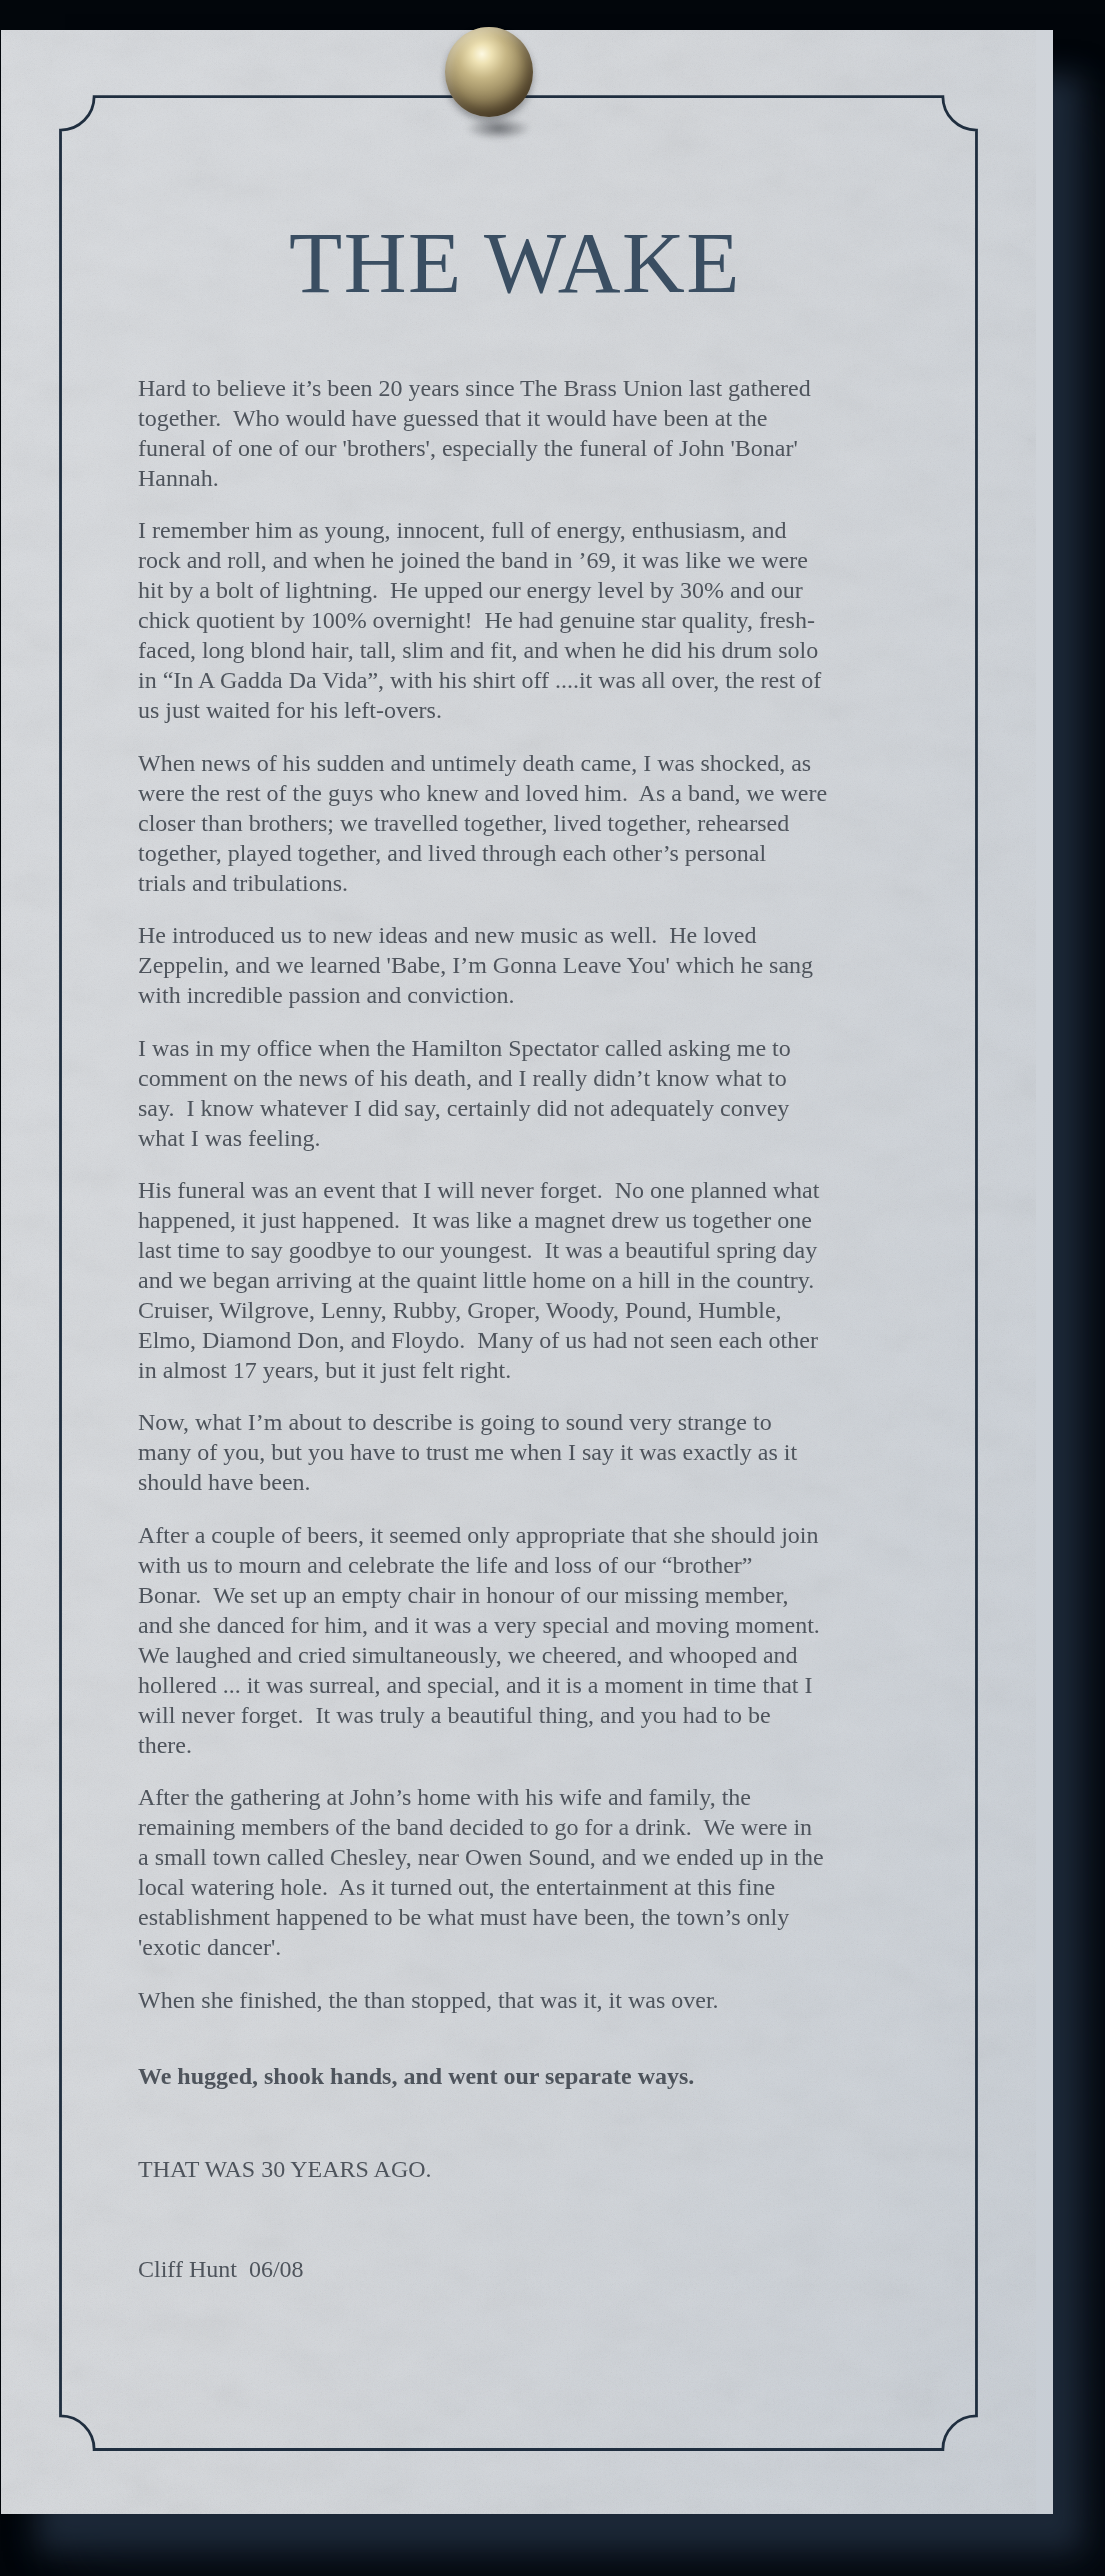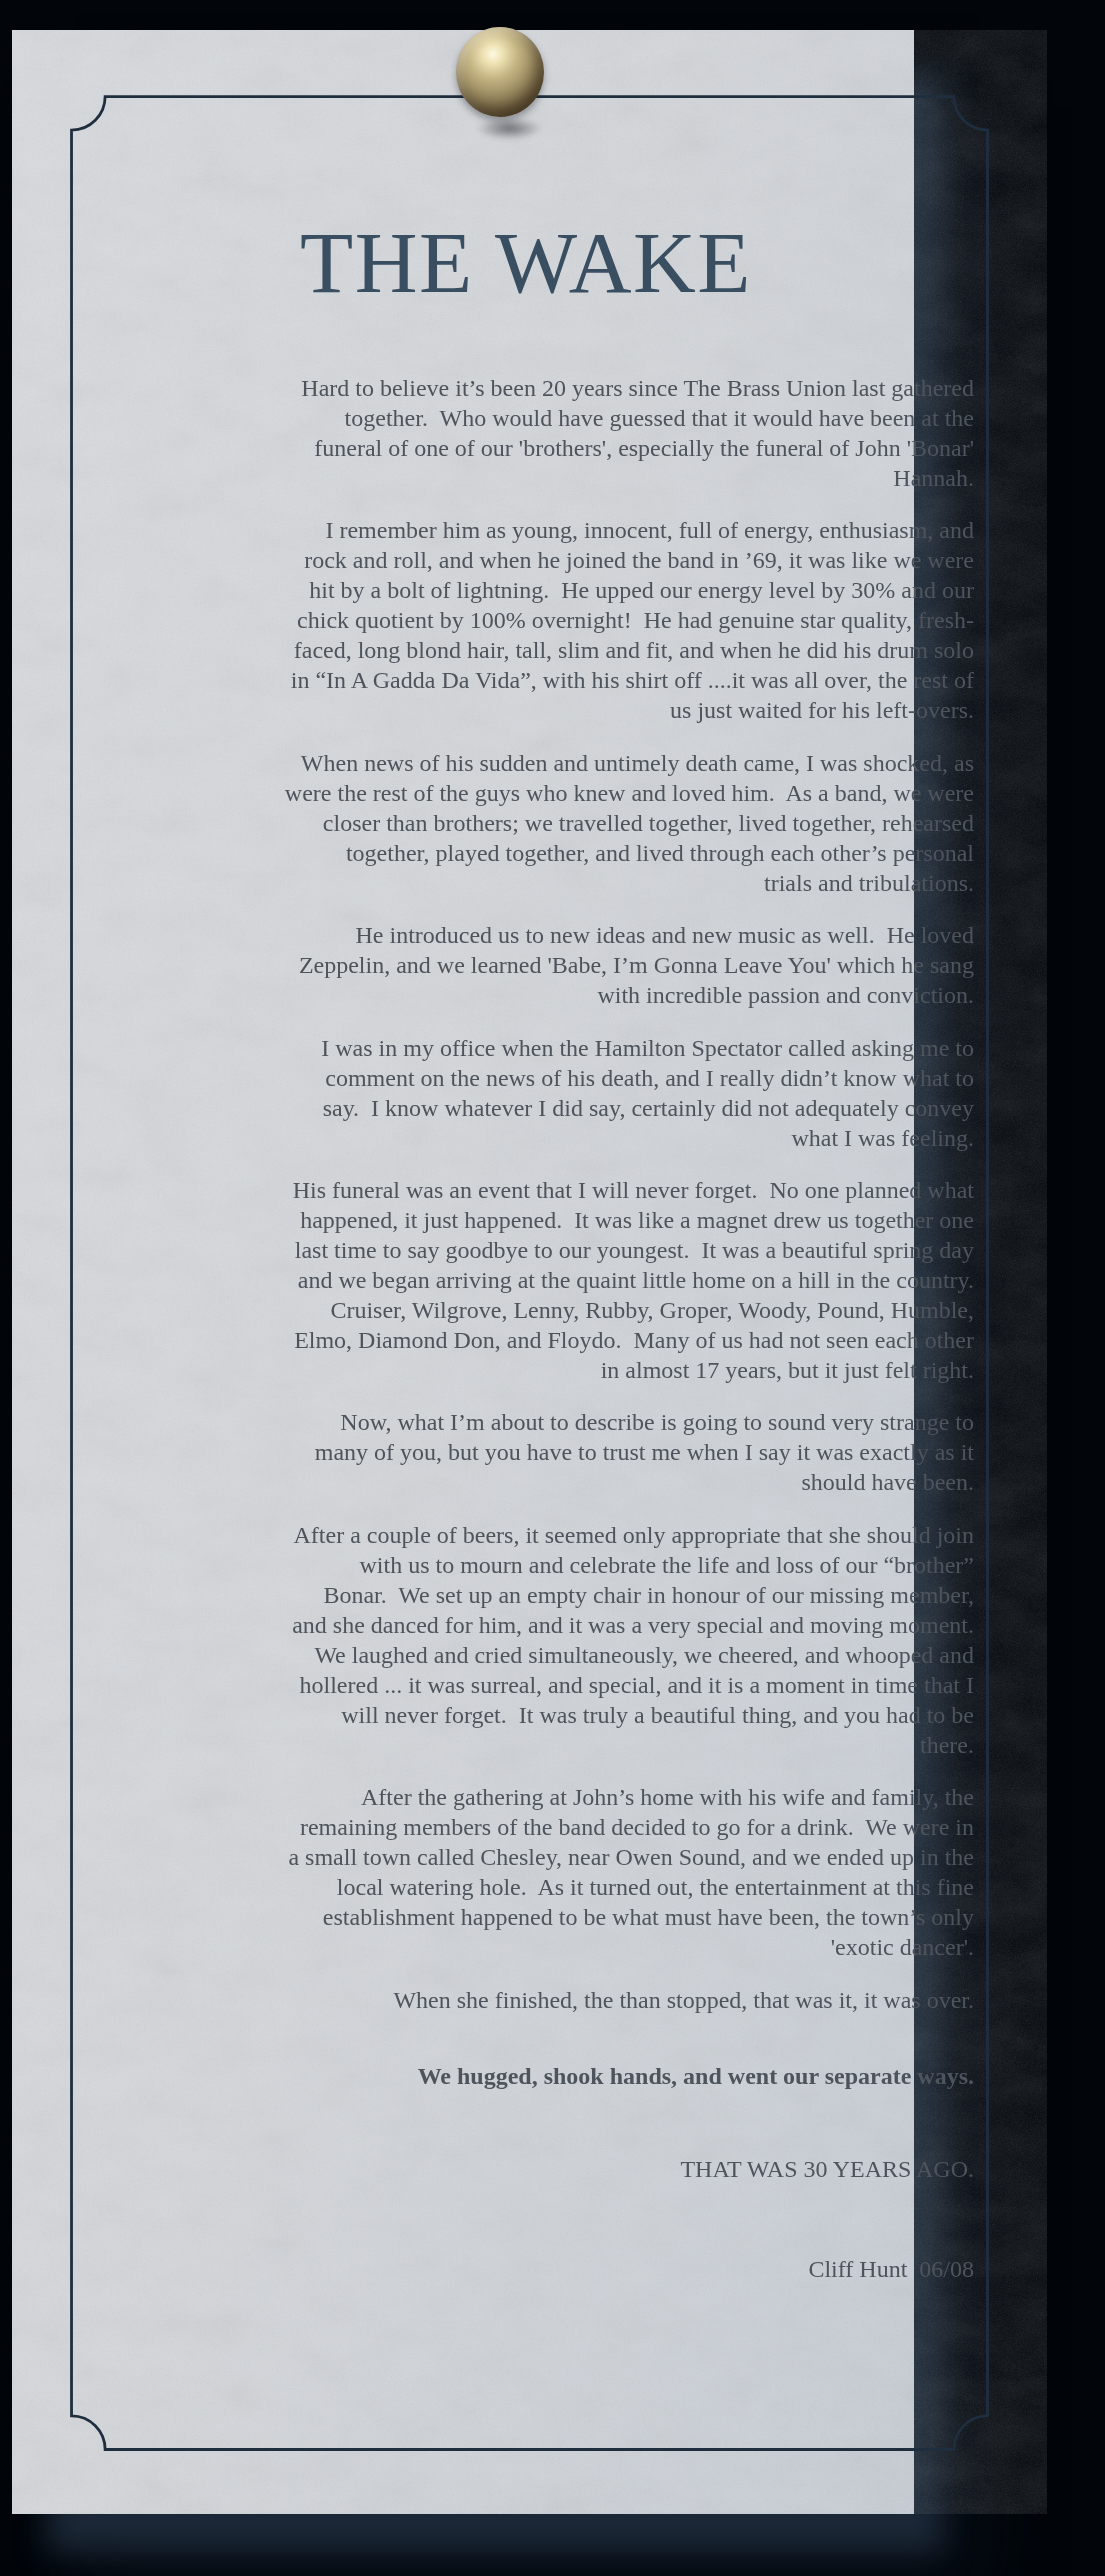--- a/index.html
+++ b/index.html
@@ -6,23 +6,23 @@
   .stage {
     position: relative;
     width: 1105px;
     height: 2576px;
     background: #02060b;
     overflow: hidden;
     font-family: "Liberation Serif", serif;
   }
   .paper {
     position: absolute;
-    left: 12px;
+    left: 1px;
     top: 30px;
-    width: 902px;
+    width: 1052px;
     height: 2484px;
     background: linear-gradient(102deg, #d8dbdf 0%, #d4d7db 45%, #cdd2d8 80%, #c7cdd4 100%);
     box-shadow: 32px 41px 29px -2.8px rgba(29,42,58,0.95),
                 64px 78px 63px rgba(8,14,22,0.85);
   }
   .texture {
     position: absolute;
     left: 0; top: 0;
     width: 1035px;
     height: 2484px;
@@ -44,26 +44,25 @@
   .title {
     margin: 122px 0 0 0;
     text-align: center;
     font-size: 87px;
     line-height: 87px;
     font-weight: normal;
     letter-spacing: 1.4px;
     color: #3a4e62;
   }
   .bodytext {
-    margin: 67px 0 0 118px;
+    margin: 67px 0 0 77px;
     width: 784px;
     color: #4e545c;
     font-size: 24px;
     line-height: 30px;
-    text-align: right;
   }
   .bodytext p {
     margin: 0 0 22.4px 0;
     white-space: pre-wrap;
   }
   .bodytext p:nth-child(11) { margin-top: 46px; font-weight: bold; }  
   .bodytext p:nth-child(12) { margin-top: 63px; }  
   .signature { margin-top: 70px !important; }
   .pin-shadow {
     position: absolute;

